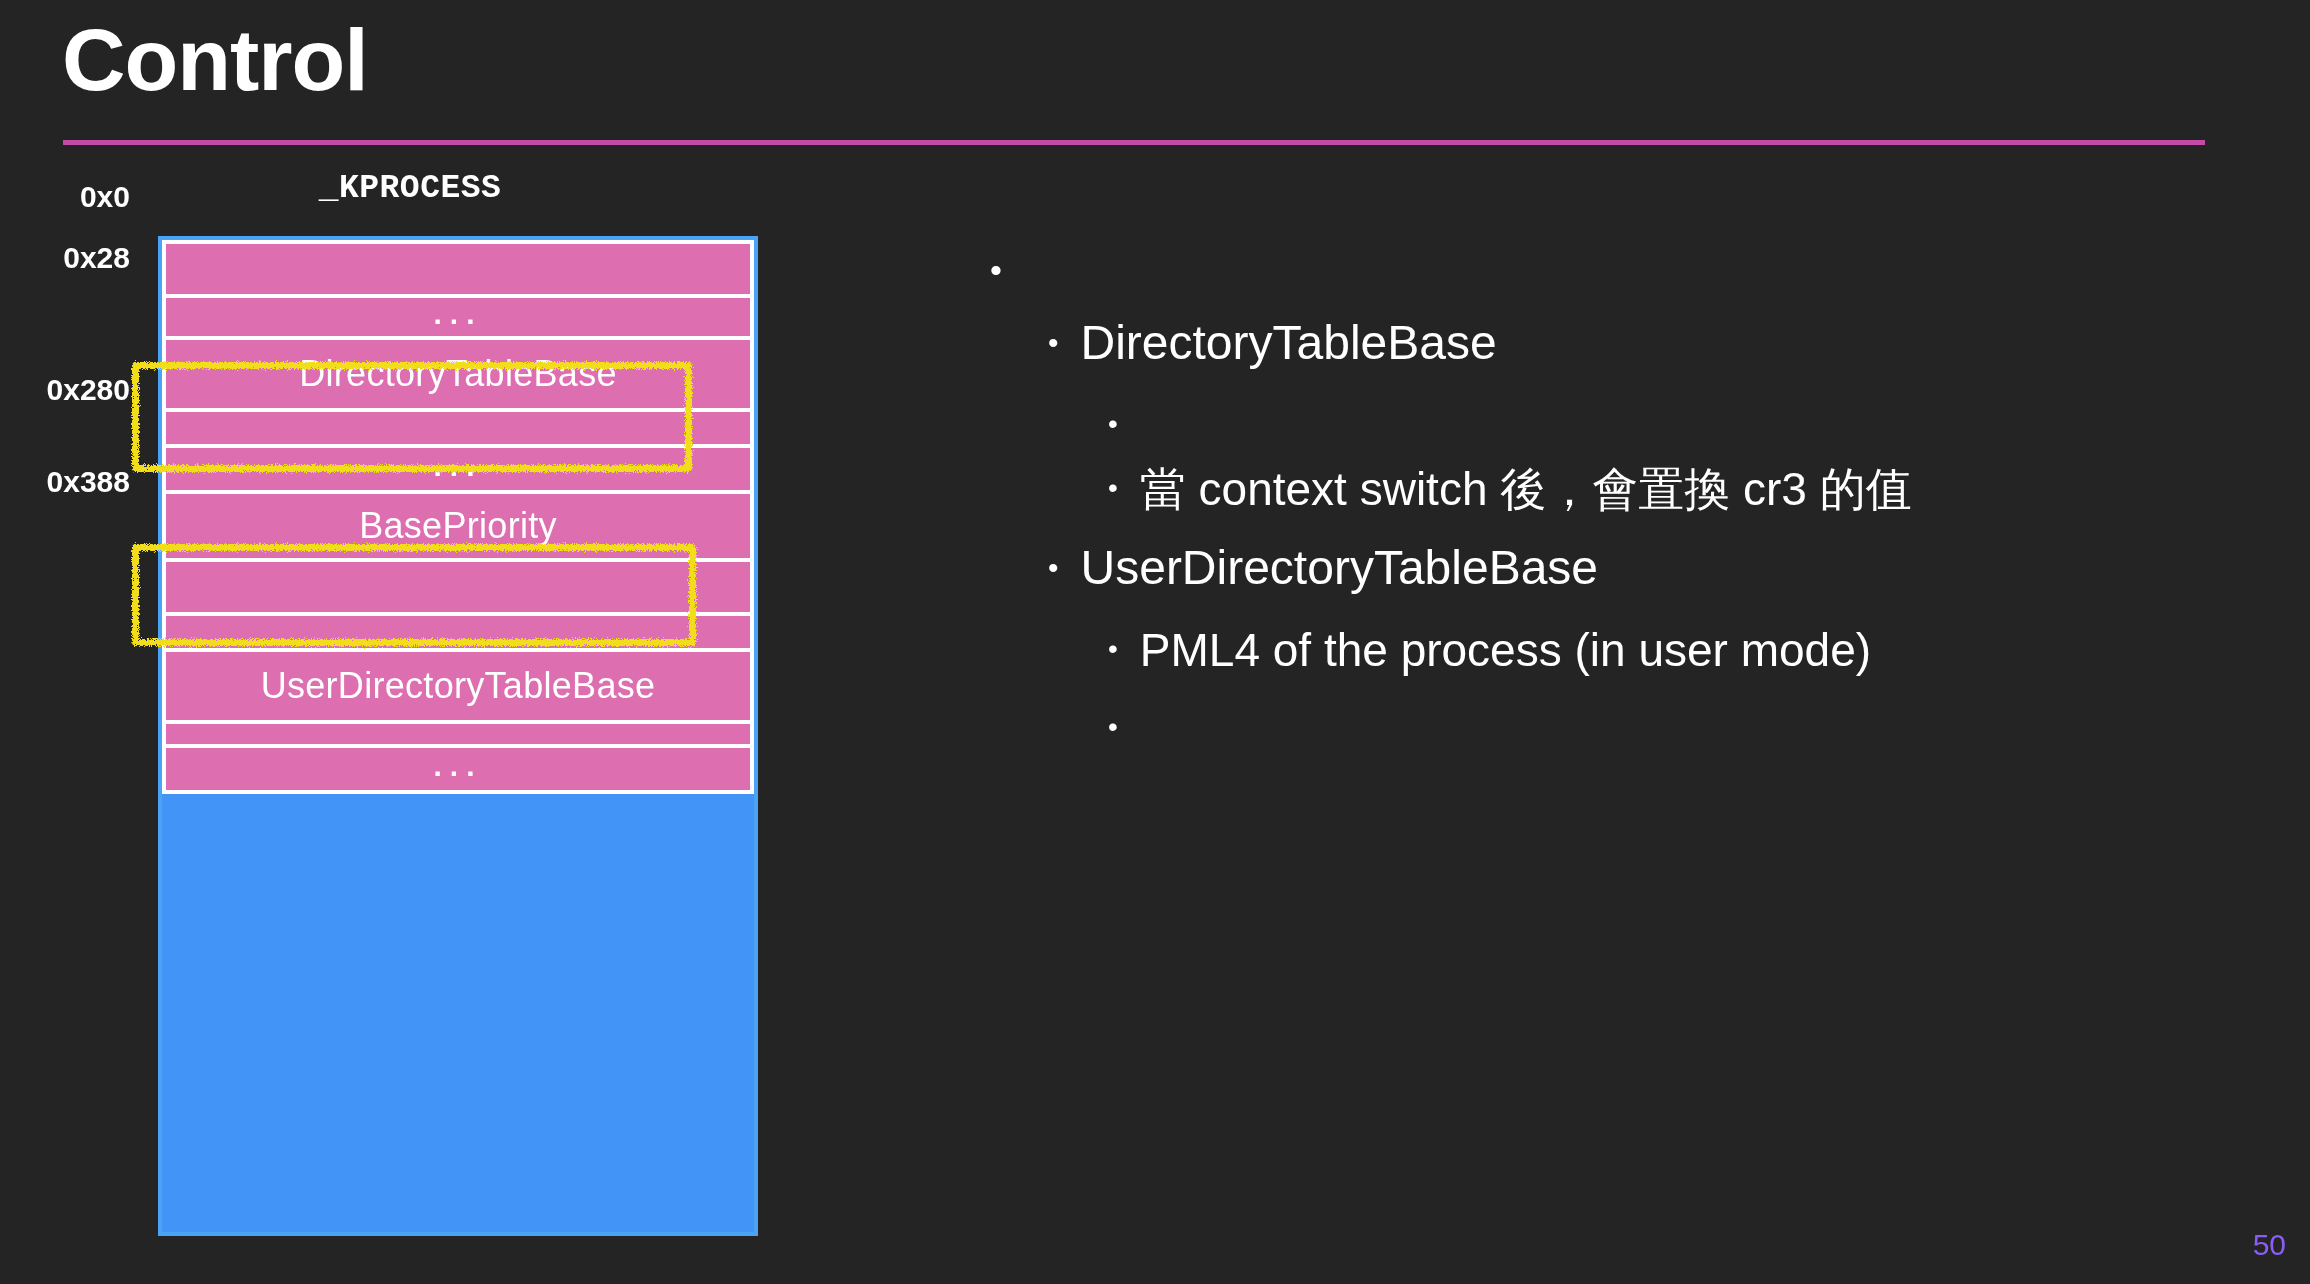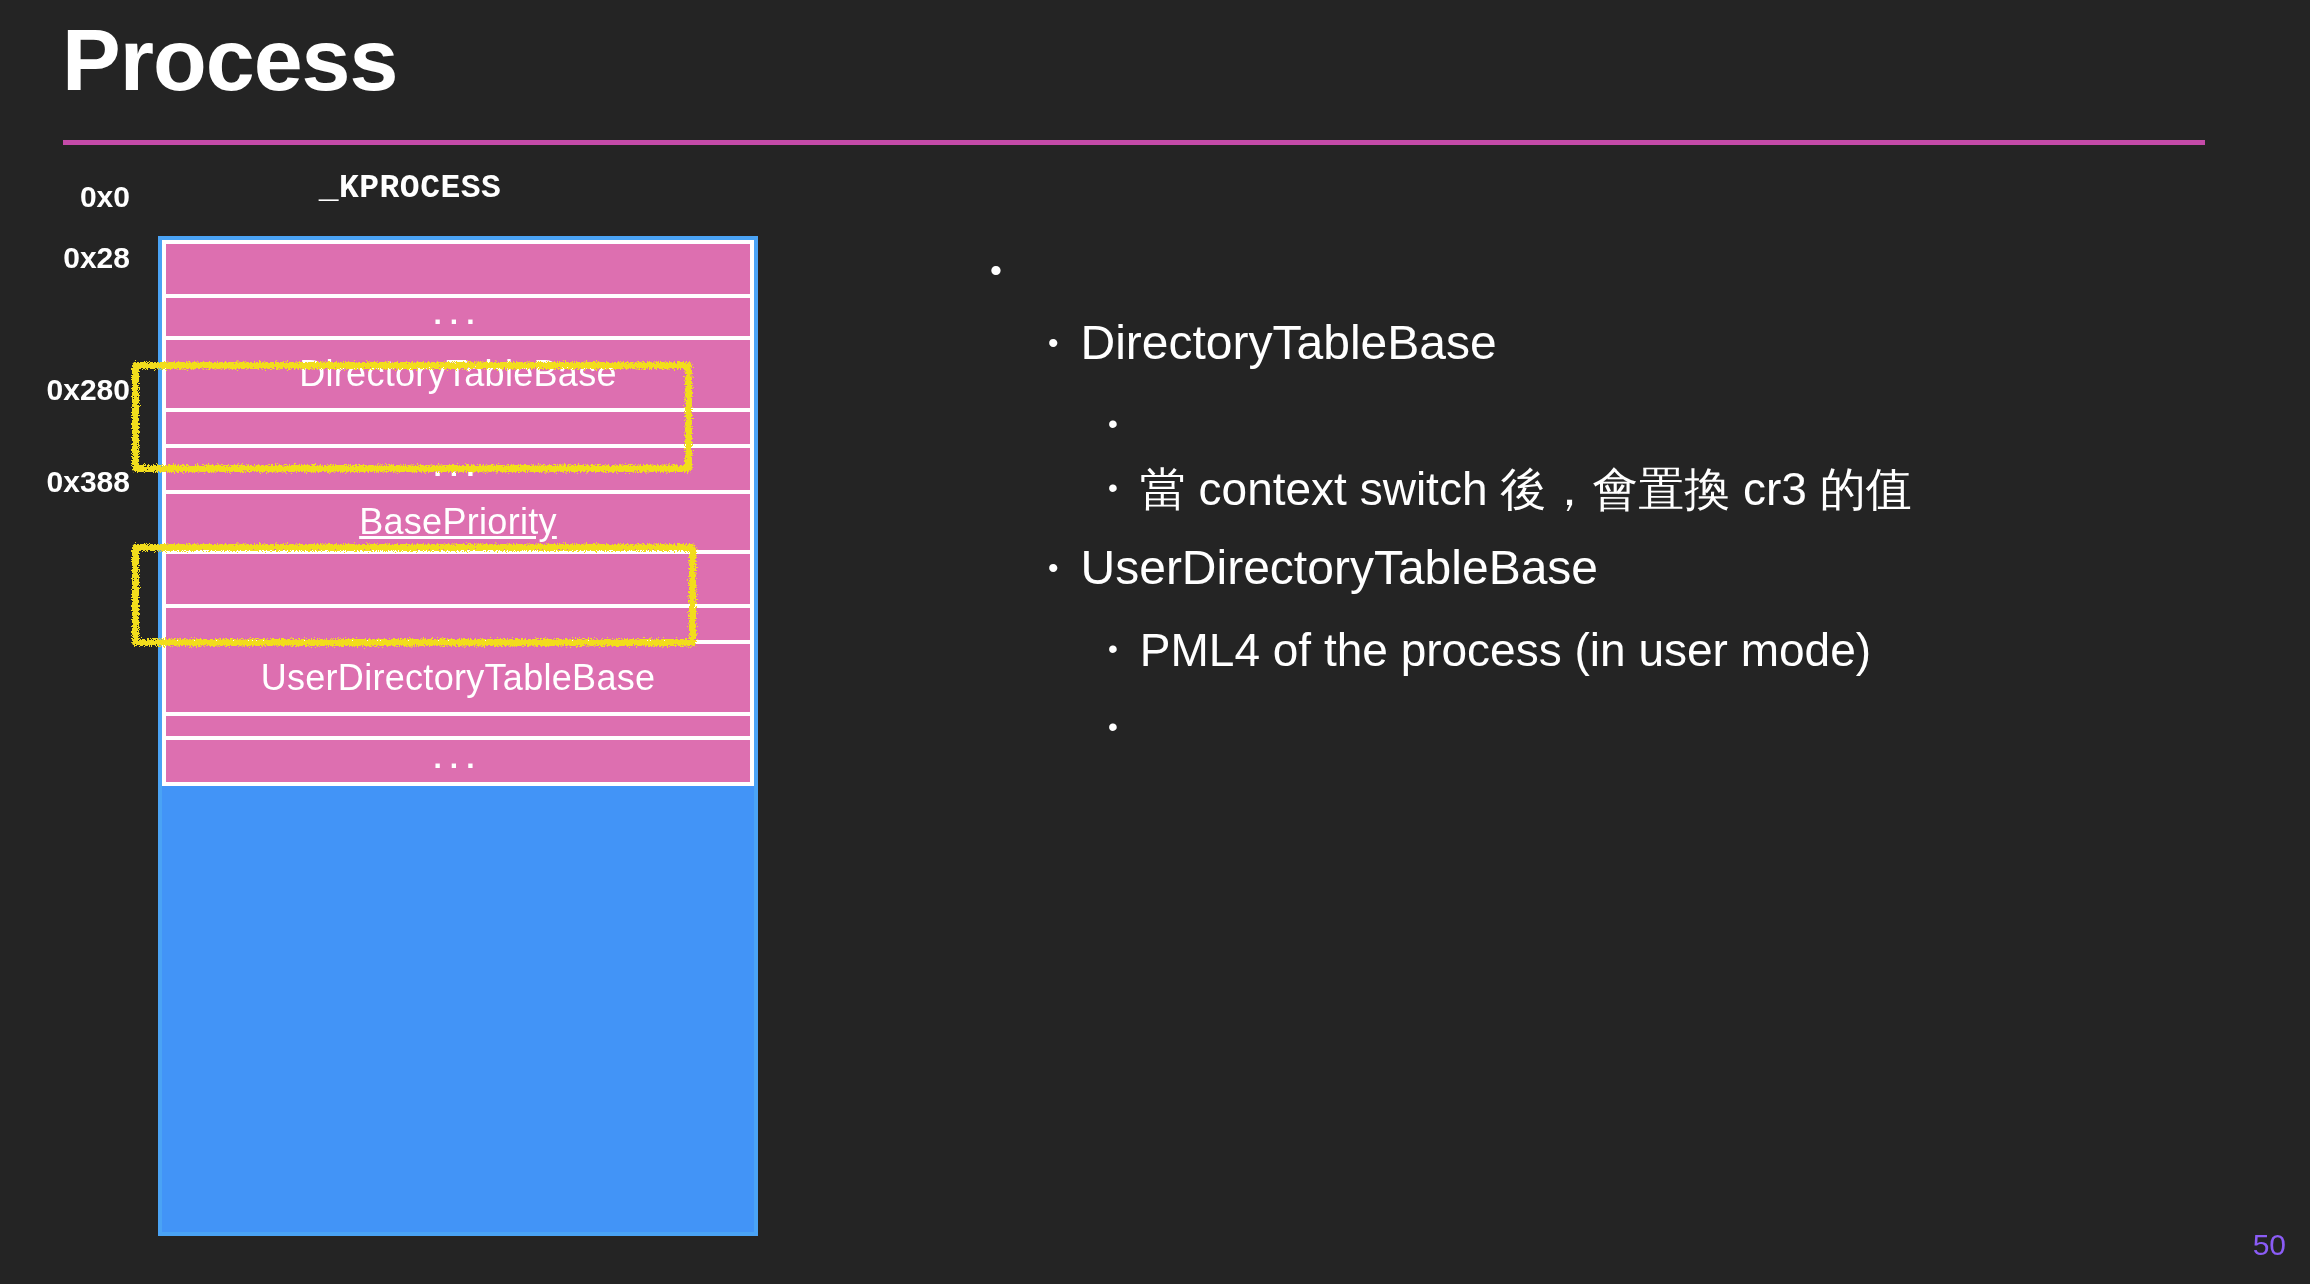--- a/index.html
+++ b/index.html
@@ -54,21 +54,21 @@
     font-size:36px;font-weight:normal;
     letter-spacing:0.3px;
   }
   .row.first{border-top:4px solid #ffffff;}
   .row.dots{font-size:30px;letter-spacing:8px;font-weight:bold;padding-bottom:6px;}
   .r-pad    {height:58px;}
   .r-dots1  {height:42px;}
   .r-named  {height:72px;}
   .r-gap    {height:36px;}
   .r-dots2  {height:46px;}
-  .r-bp     {height:60px;text-decoration:underline;}
+  .r-bp     {height:68px;}
   .r-gap3   {height:54px;}
   .r-pad2   {height:36px;}
   .r-udtb   {height:72px;}
   .r-gap4   {height:24px;}
   .r-dots3  {height:46px;}
 
   
   .addr{
     position:absolute;
     font-size:30px;font-weight:bold;color:#ffffff;
@@ -129,21 +129,21 @@
 
 <svg width="0" height="0" style="position:absolute" aria-hidden="true">
   <defs>
     <filter id="rough" x="-20%" y="-40%" width="140%" height="180%">
       <feTurbulence type="fractalNoise" baseFrequency="0.9" numOctaves="4" seed="7" result="noise"></feTurbulence>
       <feDisplacementMap in="SourceGraphic" in2="noise" scale="7" xChannelSelector="R" yChannelSelector="G"></feDisplacementMap>
     </filter>
   </defs>
 </svg>
 
-<div id="slide-title">Process</div>
+<div id="slide-title">Control</div>
 <div id="title-rule"></div>
 
 <div id="diagram">
 
   <div id="struct-name">_KPROCESS</div>
 
   <div class="addr" id="addr-0">0x0</div>
   <div class="addr" id="addr-28">0x28</div>
   <div class="addr" id="addr-280">0x280</div>
   <div class="addr" id="addr-388">0x388</div>

